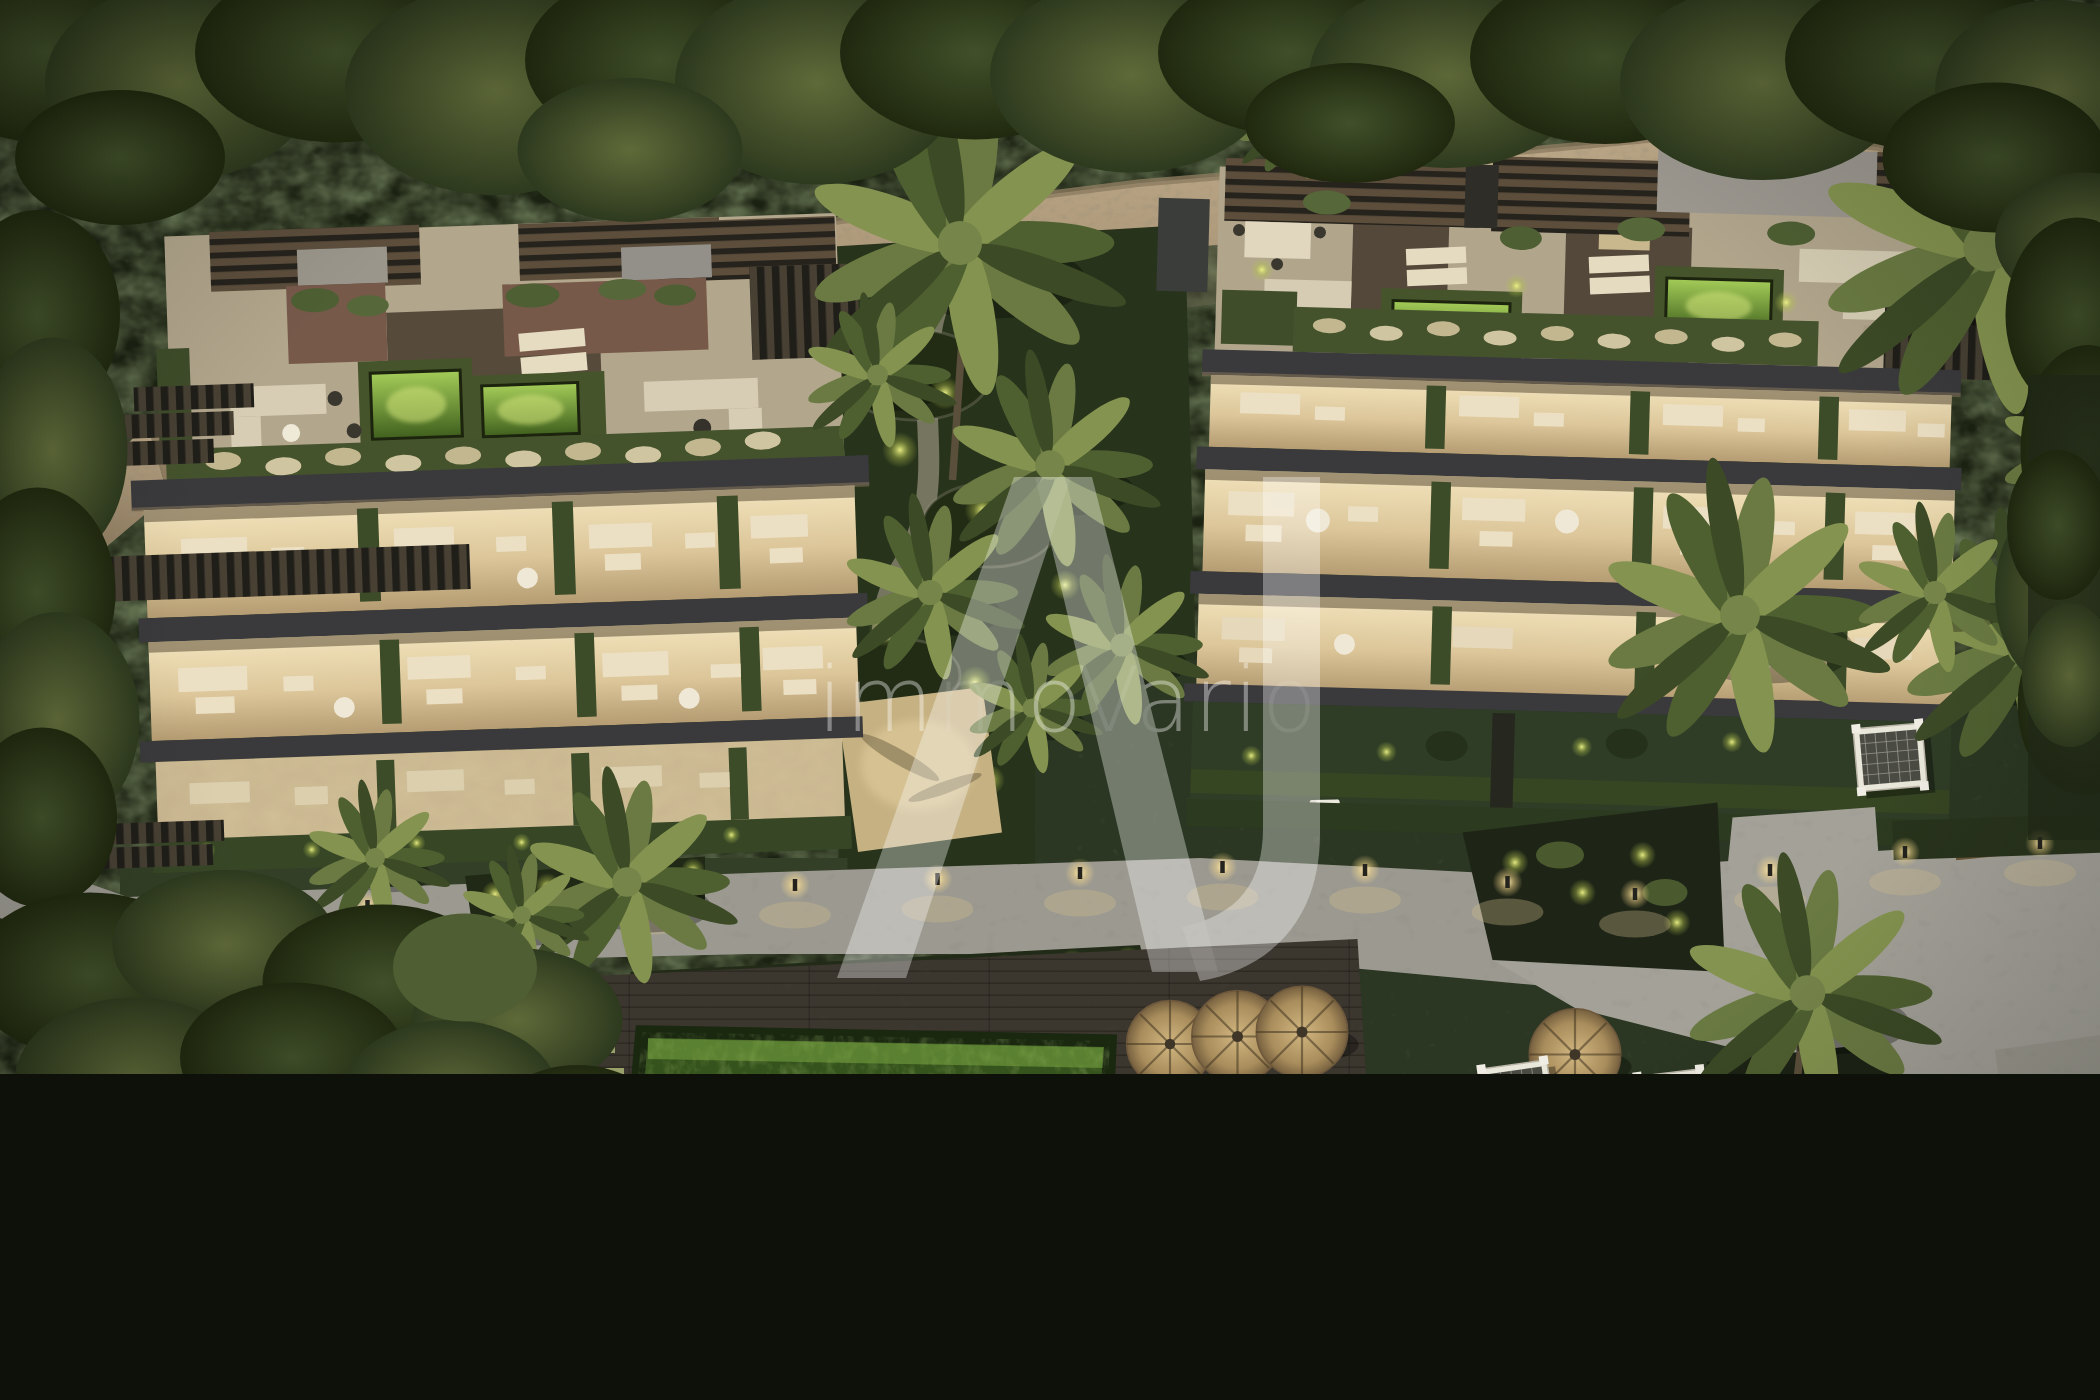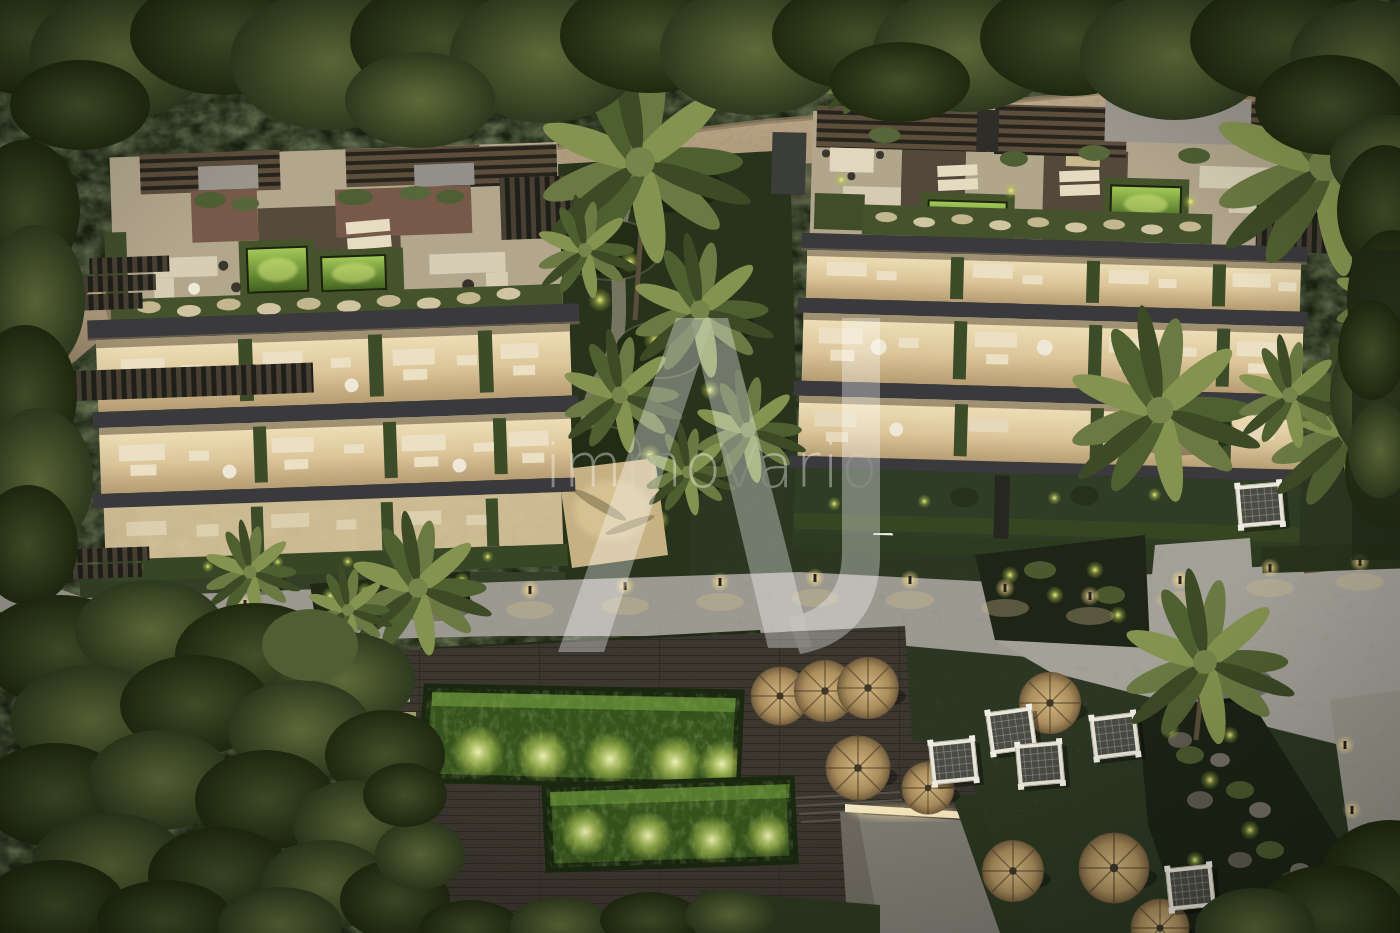--- a/index.html
+++ b/index.html
@@ -1,17 +1,17 @@
 <!DOCTYPE html>
 <html><head>
 <meta charset="utf-8">
 <title>immoVario</title>
 <style>
   html,body{margin:0;padding:0;background:#0d110a;}
-  .stage{position:relative;width:1400px;height:933px;overflow:hidden;
+  .stage{position:relative;width:1400px;height:716px;overflow:hidden;
          font-family:"DejaVu Sans","Liberation Sans",sans-serif;}
   .stage svg{display:block}
   .wm-text{font-family:"DejaVu Sans","Liberation Sans",sans-serif;
            font-weight:300;letter-spacing:2px;}
 </style>
 </head>
 <body>
 
 <div class="stage">
 

